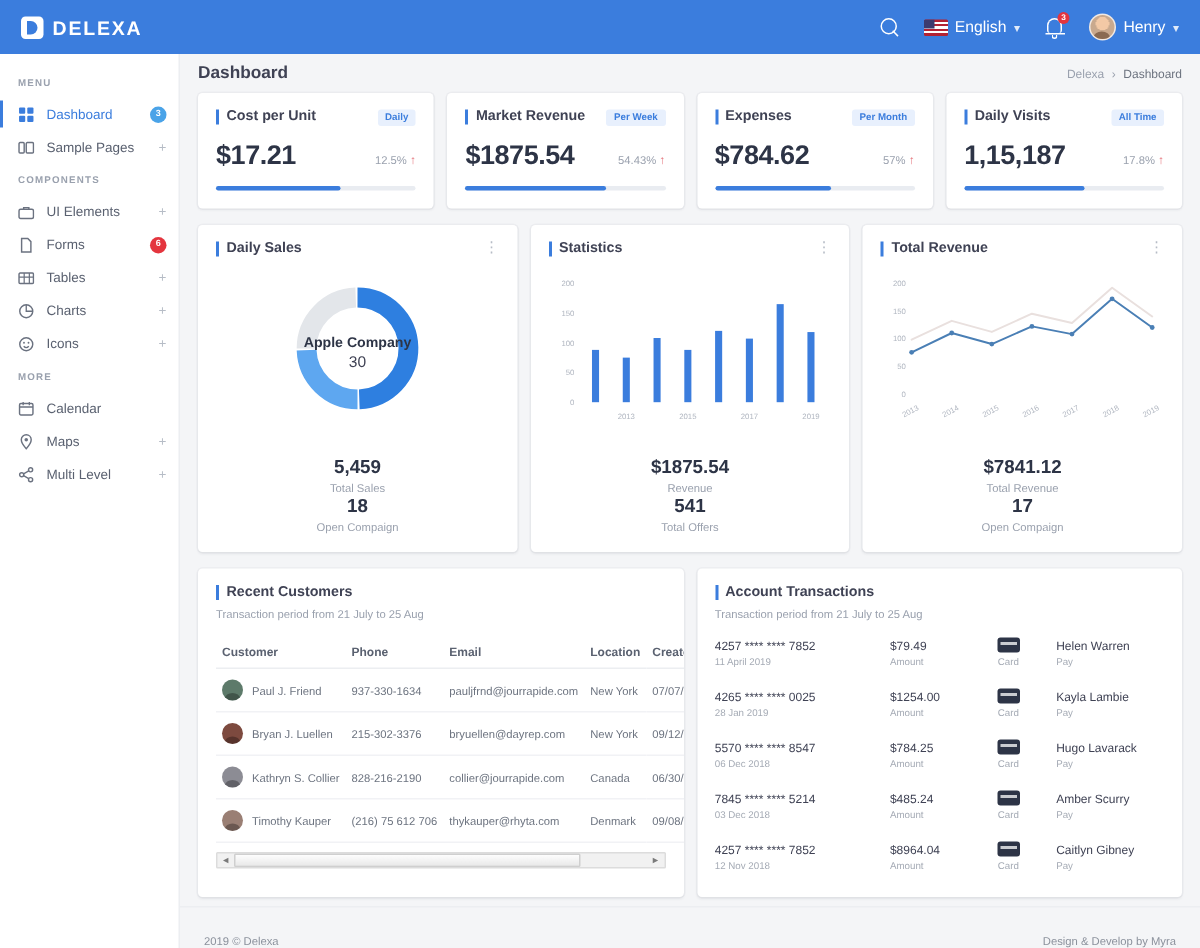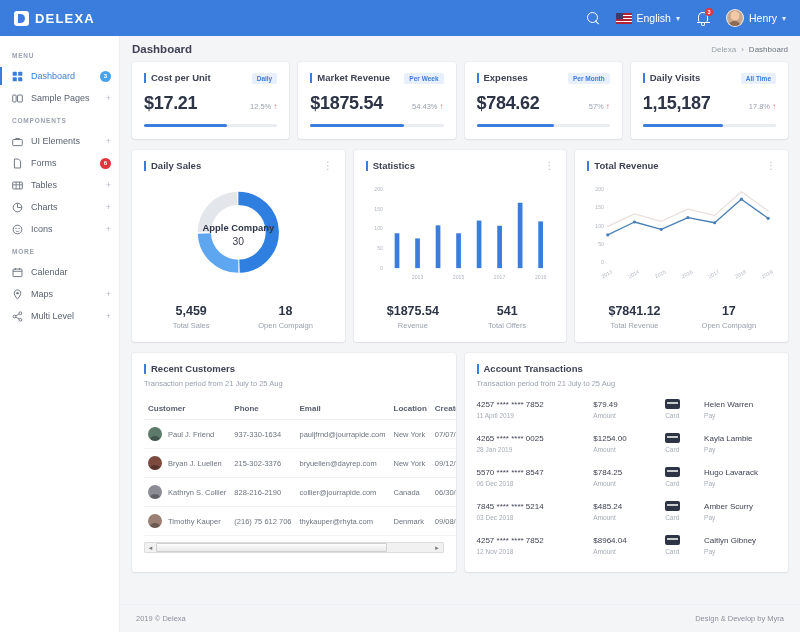--- a/index.html
+++ b/index.html
@@ -157,21 +157,21 @@
   .arrow-up { color: #e4737a; font-size: 8px; }
   .bar-track { margin-top: 10px; height: 3px; background: #e9ecf1; border-radius: 2px; }
   .bar-fill { height: 3px; background: #3b7ddd; border-radius: 2px; }
 
   
   .charts-row { display: flex; gap: 9px; margin-top: 11px; }
   .chart-card { flex: 1; padding: 10px 12px 12px; }
   .chart-head { display: flex; align-items: center; }
   .kebab { margin-left: auto; color: #b6bcc6; font-size: 10px; line-height: 8px; letter-spacing: 0; cursor: pointer; }
   .chart-area { height: 118px; margin-top: 6px; position: relative; }
-  .chart-foot { display: flex; margin-top: 8px; }
+  .chart-foot { display: flex; margin-top: 8px; flex-direction: column; }
   .foot-col { flex: 1; text-align: center; }
   .foot-val { font-size: 12.5px; font-weight: bold; color: #2d3446; }
   .foot-lbl { font-size: 7.5px; color: #9aa1ae; margin-top: 3px; }
 
   .donut-center-a { font-size: 10px; font-weight: bold; fill: #2d3446; }
   .donut-center-b { font-size: 11px; fill: #3f4254; }
   .tick { font-size: 5.5px; fill: #b0b6c0; }
 
   
   .bottom-row { display: flex; gap: 9px; margin-top: 11px; }
@@ -221,21 +221,21 @@
     width: 15px; height: 10px; border-radius: 2px; background: #2d3446;
     position: relative;
   }
   .card-chip::after {
     content: ""; position: absolute; left: 2px; top: 3px; right: 2px; height: 2px;
     background: rgba(255,255,255,.75);
   }
 
   .footer {
     position: absolute; left: 120px; right: 0; bottom: 0; height: 28px;
-    display: flex; align-items: center; padding: 0 16px;
+    display: flex; align-items: flex-end; padding: 0 16px;
     font-size: 7.5px; color: #8b919c; border-top: 1px solid #eceef1; background: #f4f5f7;
   }
   .footer .right { margin-left: auto; }
 </style>
 </head>
 <body>
 
 <div class="app">
 
   <div class="topbar">

